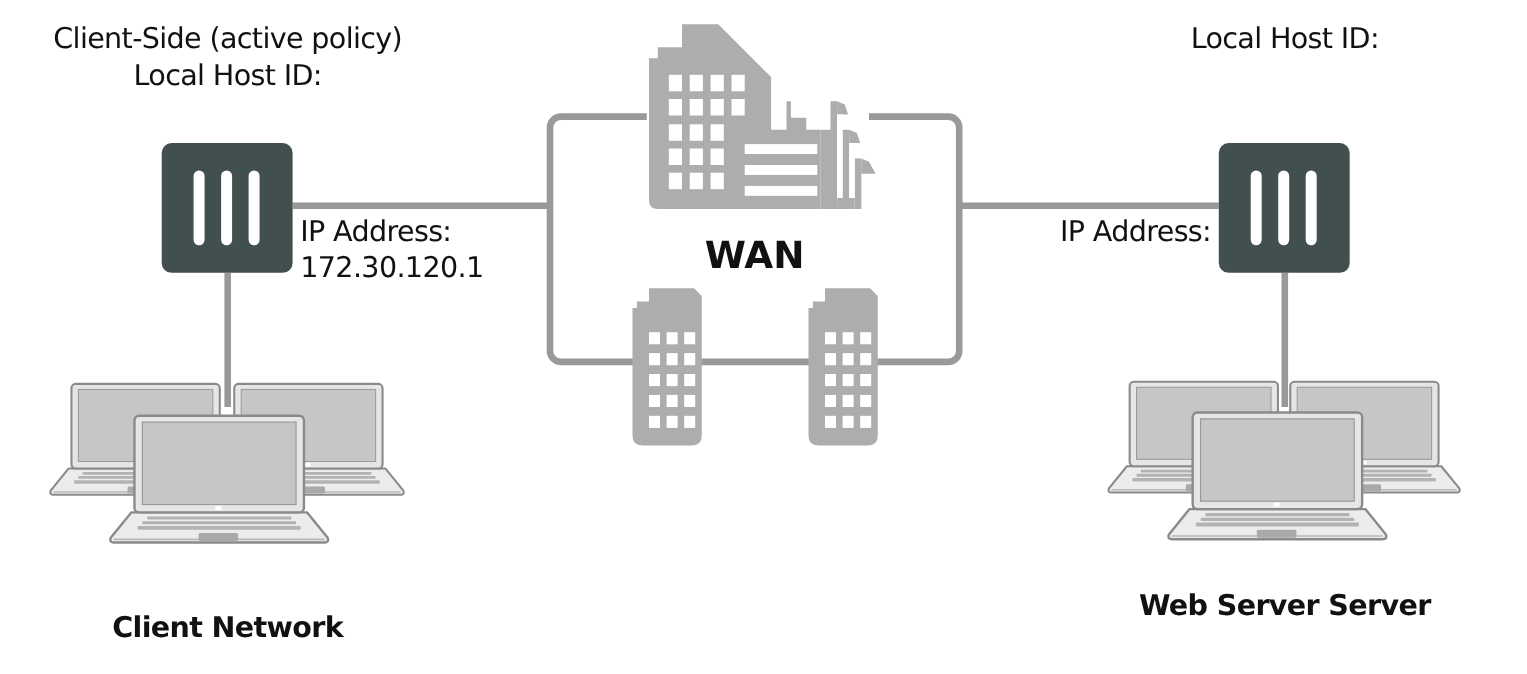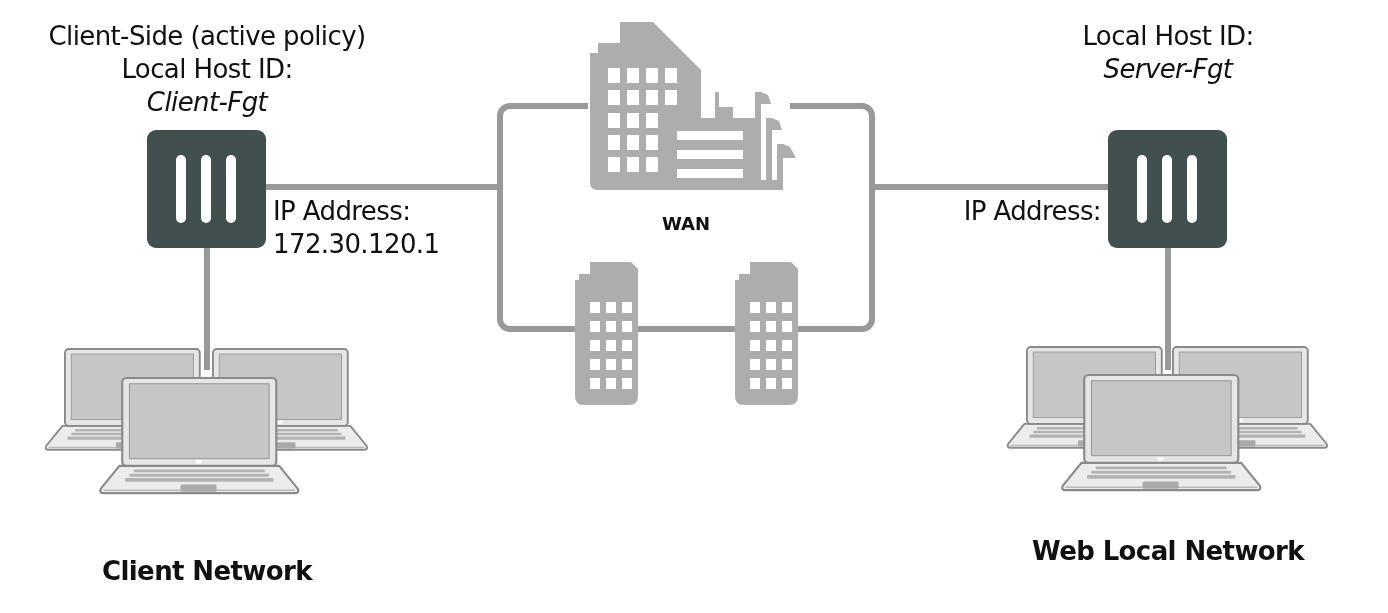--- a/index.html
+++ b/index.html
@@ -129,38 +129,36 @@
   <g>
     <use href="#laptop" transform="translate(1032,347) scale(0.63)"></use>
     <use href="#laptop" transform="translate(1178,347) scale(0.63)"></use>
     <use href="#laptop" transform="translate(1090,375) scale(0.72)"></use>
   </g>
 </svg>
 
 <div class="label center txt" style="left:7px; top:20px; width:400px;">
   <div>Client-Side (active policy)</div>
   <div>Local Host ID:</div>
-  <div class="italic">Client-Fgt</div>
 </div>
 
 <div class="label center txt" style="left:968px; top:20px; width:400px;">
   <div>Local Host ID:</div>
-  <div class="italic">Server-Fgt</div>
 </div>
 
 <div class="label txt" style="left:273px; top:195px;">
   <div>IP Address:</div>
   <div>172.30.120.1</div>
 </div>
 
 <div class="label txt" style="right:287px; top:195px; text-align:right;">
   <div>IP Address:</div>
 </div>
 
-<div class="label bold center" style="left:636px; top:213px; width:100px; font-size:18px;">WAN</div>
+<div class="label bold center" style="left:636px; top:213px; width:100px; font-size:34px;">WAN</div>
 
 <div class="label center txt" style="left:7px; top:535px; width:400px;margin-top:20px;">
   <div class="bold">Client Network</div>
 </div>
 
 <div class="label center txt" style="left:968px; top:535px; width:400px;">
-  <div class="bold">Web Local Network</div>
+  <div class="bold">Web Server Server</div>
 </div>
 
 </body></html>

